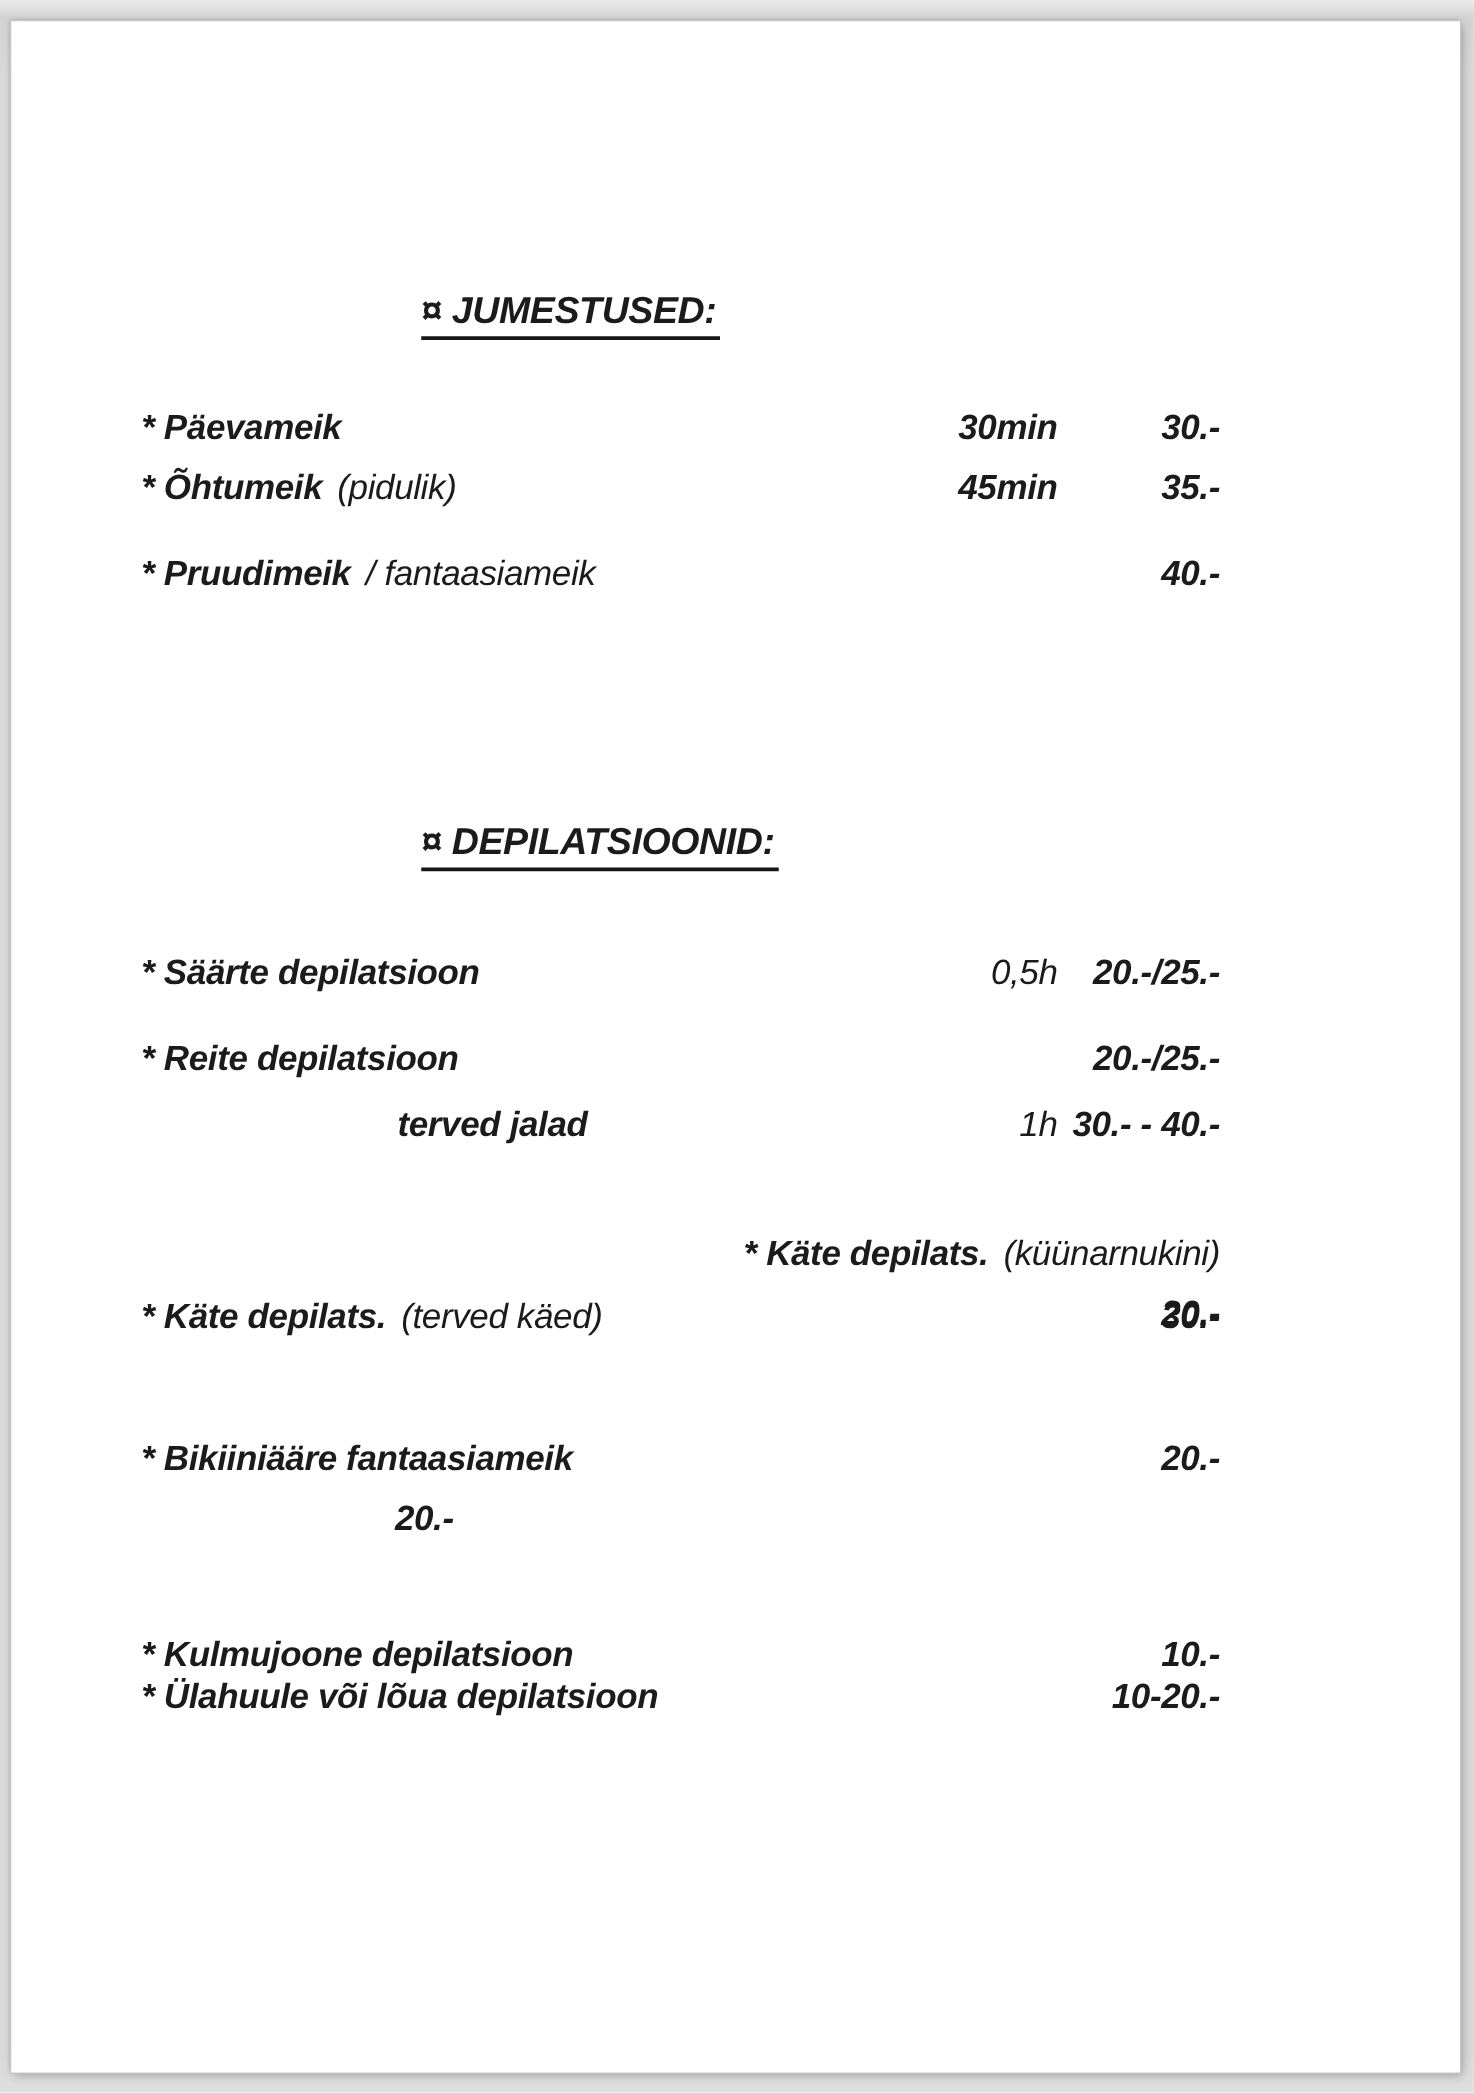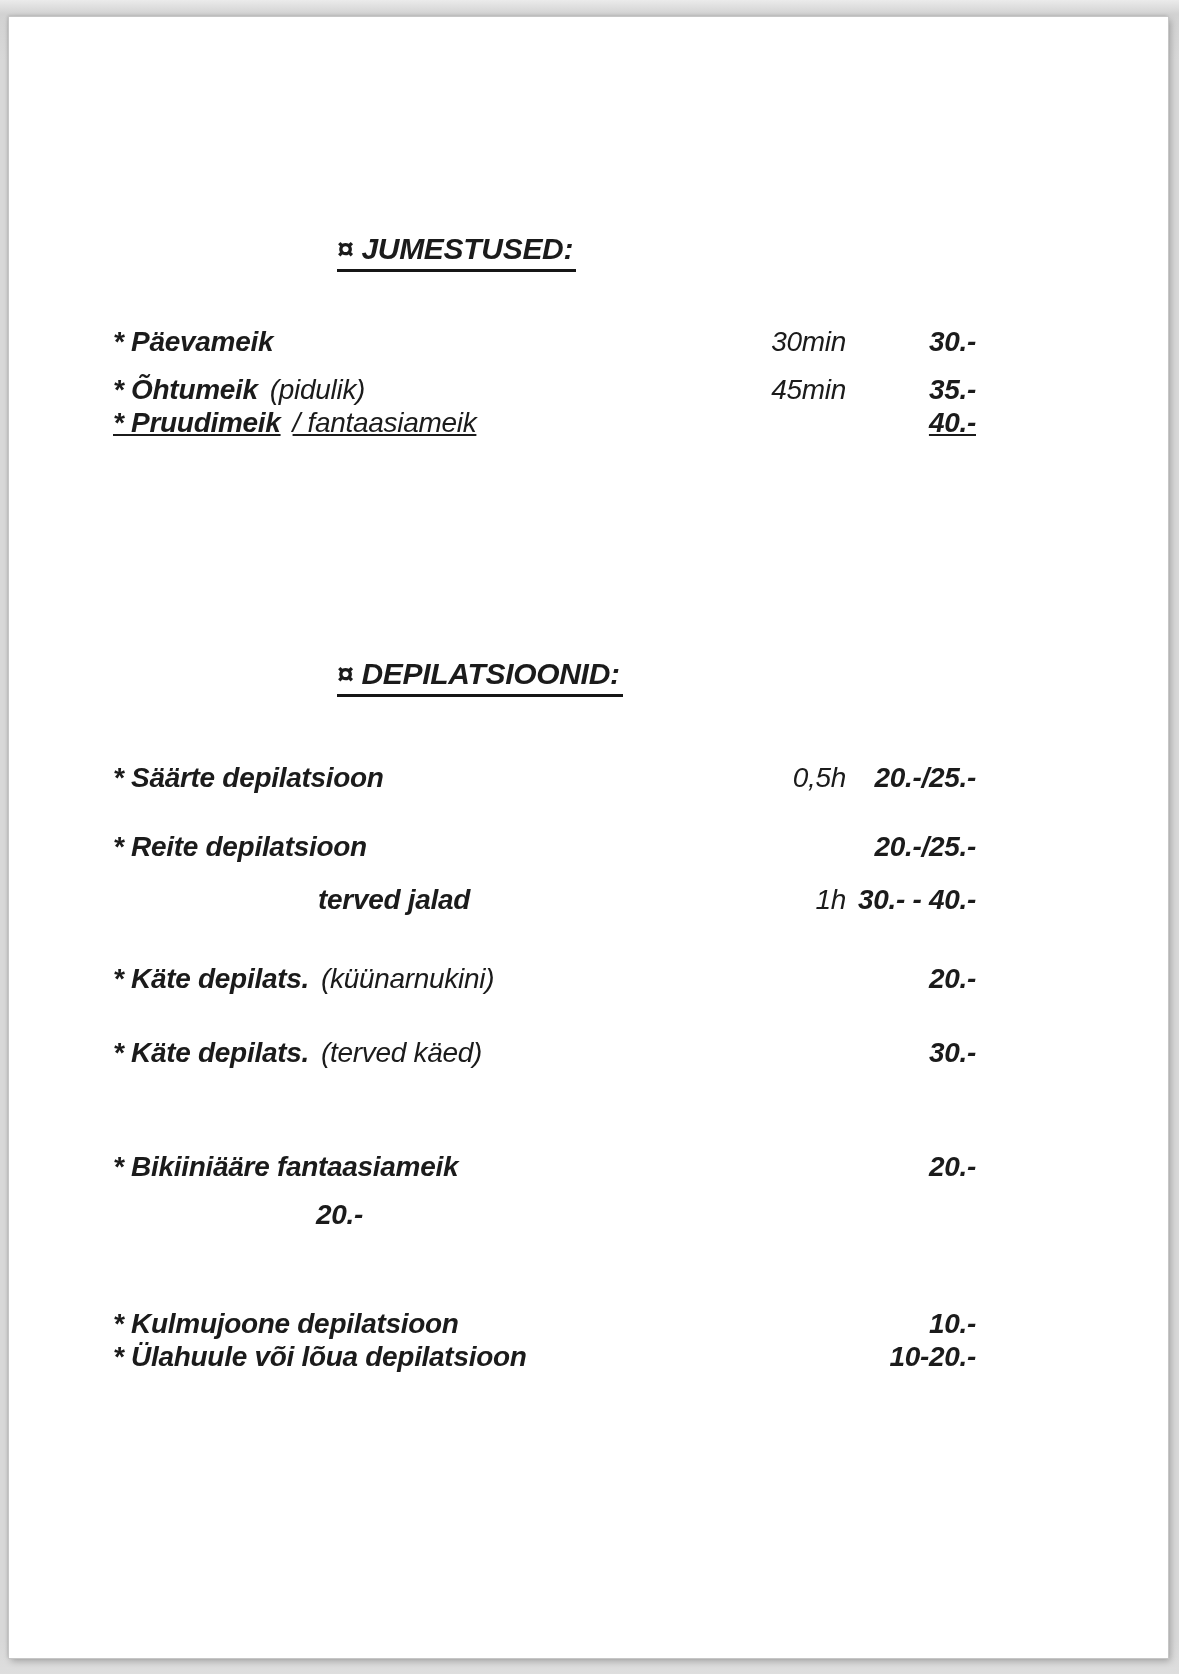--- a/index.html
+++ b/index.html
@@ -41,21 +41,21 @@
     align-items:flex-end;
     font-size:28px;
     line-height:48px;
     font-style:italic;
     letter-spacing:-0.3px;
     white-space:nowrap;
   }
   .row .name{flex:1;text-align:left;font-weight:bold;overflow:visible;}
   .row.indent .name{padding-left:205px;}
   .row .note{font-weight:normal;margin-left:12px;}
-  .row .time{width:120px;text-align:right;font-weight:normal;}
+  .row .time{width:120px;text-align:right;font-weight:bold;}
   #s1-rows .time{font-weight:normal;}
   .row .price{width:130px;text-align:right;font-weight:bold;}
 </style>
 </head>
 <body>
 
 <div class="canvas">
   <div class="page">
     <div class="heading" id="h1">¤ DEPILATSIOONID:</div>
     <div class="heading" id="h0">¤ JUMESTUSED:</div>
@@ -63,21 +63,21 @@
         <div class="row" style="top: 301px;">
           <span class="name"><span>* Päevameik</span><span class="note"></span></span>
           <span class="time">30min</span>
           <span class="price">30.-</span>
         </div>
         <div class="row" style="top: 349px;">
           <span class="name"><span>* Õhtumeik</span><span class="note">(pidulik)</span></span>
           <span class="time">45min</span>
           <span class="price">35.-</span>
         </div>
-        <div class="row" style="top: 382px; text-decoration: underline;">
+        <div class="row" style="top: 418px;">
           <span class="name"><span>* Pruudimeik</span><span class="note">/ fantaasiameik</span></span>
           <span class="time"></span>
           <span class="price">40.-</span>
         </div>
       </div>
     <div id="s1-rows">
         <div class="row" style="top: 737px;">
           <span class="name"><span>* Säärte depilatsioon</span><span class="note"></span></span>
           <span class="time">0,5h</span>
           <span class="price">20.-/25.-</span>
@@ -85,21 +85,21 @@
         <div class="row" style="top: 806px;">
           <span class="name"><span>* Reite depilatsioon</span><span class="note"></span></span>
           <span class="time"></span>
           <span class="price">20.-/25.-</span>
         </div>
         <div class="row indent" style="top: 859px;">
           <span class="name"><span>terved jalad</span><span class="note"></span></span>
           <span class="time">1h</span>
           <span class="price">30.- - 40.-</span>
         </div>
-        <div class="row" style="top: 938px;">
+        <div class="row" style="top: 962px; flex-direction: column;">
           <span class="name"><span>* Käte depilats.</span><span class="note">(küünarnukini)</span></span>
           <span class="time"></span>
           <span class="price">20.-</span>
         </div>
         <div class="row" style="top: 1012px;">
           <span class="name"><span>* Käte depilats.</span><span class="note">(terved käed)</span></span>
           <span class="time"></span>
           <span class="price">30.-</span>
         </div>
         <div class="row" style="top: 1126px;">

